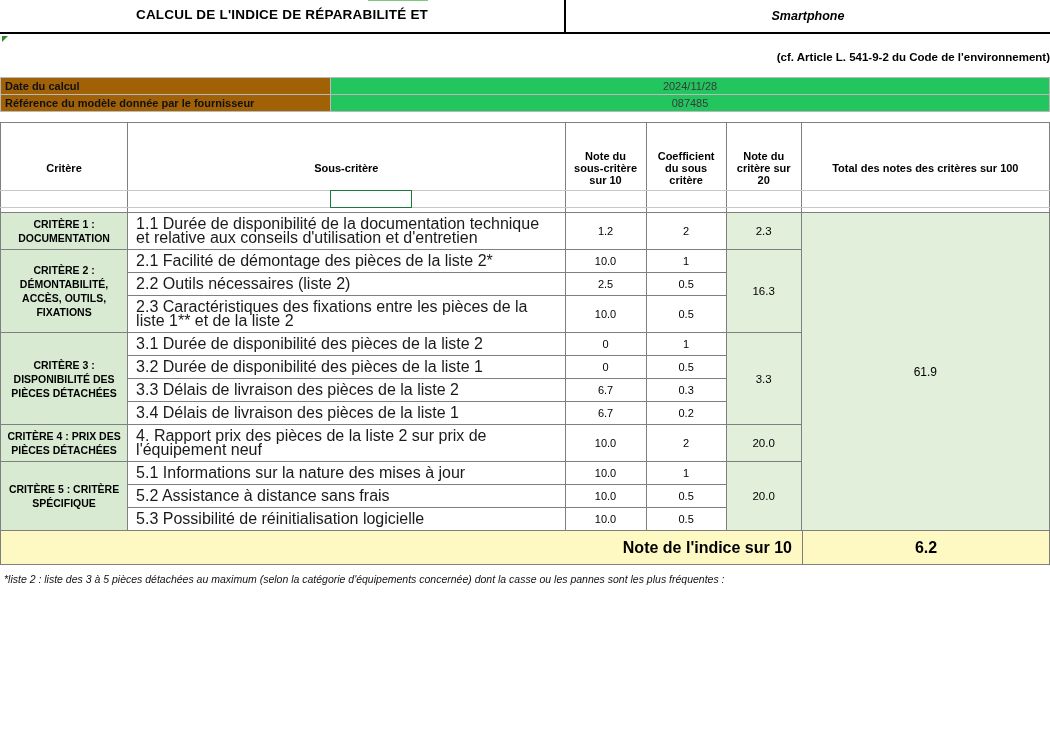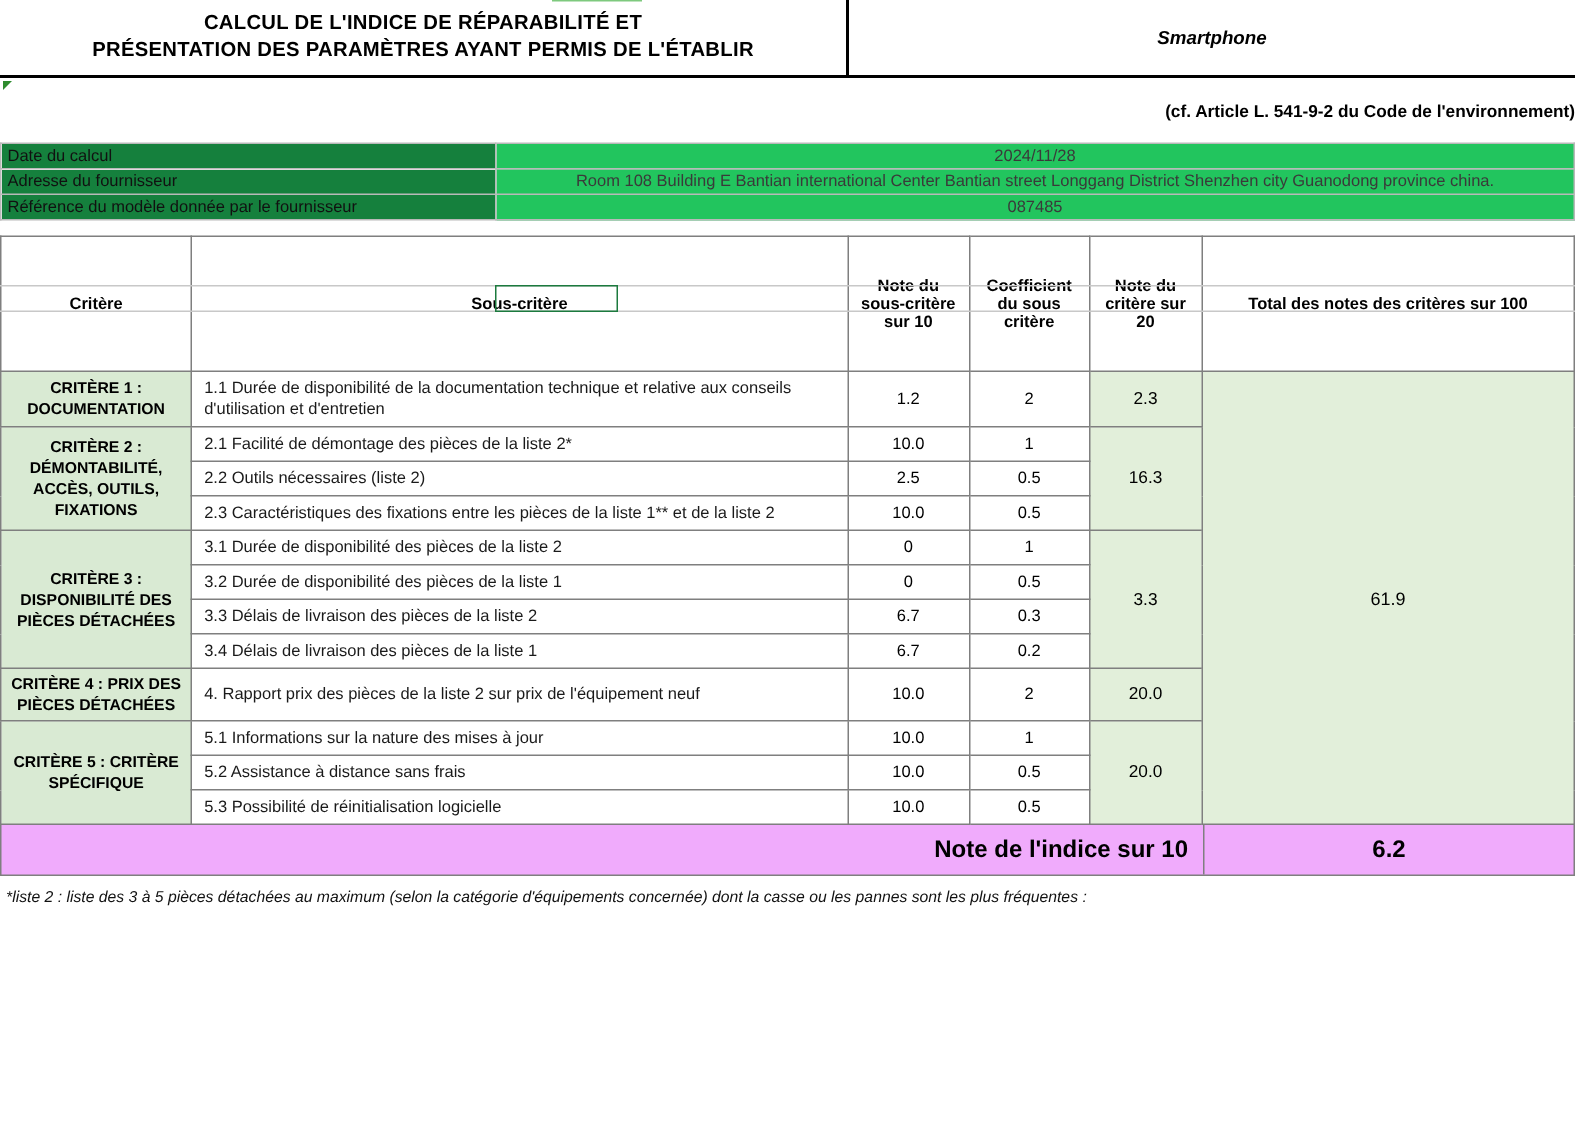--- a/index.html
+++ b/index.html
@@ -96,24 +96,25 @@
   }
   .info-table td {
     border: 1px solid #b9b9b9;
     font-size: 11px;
     padding: 1px 4px;
     height: 17px;
     box-sizing: border-box;
   }
   .info-label {
     width: 330px;
-    background: #15803d;
+    background: #a16207;
     color: #111;
     white-space: nowrap;
     overflow: hidden;
+    font-weight: bold;
   }
   .info-value {
     background: #22c55e;
     text-align: center;
     color: #3a3a3a;
   }
 
   
   .sel-box {
     position: absolute;
@@ -137,21 +138,21 @@
 
   
   .main-table {
     border-collapse: collapse;
     table-layout: fixed;
     width: 1050px;
     margin-top: 10px;
   }
   .main-table th, .main-table td {
     border: 1px solid #7f7f7f;
-    font-size: 11px;
+    font-size: 16px;
     box-sizing: border-box;
   }
   .main-table thead th {
     background: #ffffff;
     font-weight: bold;
     font-size: 11px;
     text-align: center;
     padding: 6px 4px;
     height: 90px;
     vertical-align: middle;
@@ -198,21 +199,21 @@
     font-size: 12px;
   }
 
   
   .score-row {
     display: flex;
     width: 1050px;
     box-sizing: border-box;
     border: 1px solid #7f7f7f;
     border-top: none;
-    background: #f0abfc;
+    background: #fef9c3;
     height: 34px;
   }
   .score-label {
     width: 802px;
     box-sizing: border-box;
     display: flex;
     align-items: center;
     justify-content: flex-end;
     padding-right: 10px;
     font-size: 16px;
@@ -242,39 +243,34 @@
 </style>
 </head>
 <body>
 
 <div class="sheet">
 
   <div class="header-band">
     <div class="header-title">
       <div class="greenmark"></div>
       <div>CALCUL DE L'INDICE DE RÉPARABILITÉ ET</div>
-      <div>PRÉSENTATION DES PARAMÈTRES AYANT PERMIS DE L'ÉTABLIR</div>
     </div>
     <div class="header-product">Smartphone</div>
   </div>
 
   <div class="subheader">
     <div class="corner-mark"></div>
     <div class="line2">(cf. Article L. 541-9-2 du Code de l'environnement)</div>
   </div>
 
   <table class="info-table">
     <tbody>
       <tr>
         <td class="info-label">Date du calcul</td>
         <td class="info-value">2024/11/28</td>
-      </tr>
-      <tr>
-        <td class="info-label">Adresse du fournisseur</td>
-        <td class="info-value">Room 108 Building E Bantian international Center Bantian street Longgang District Shenzhen city Guanodong province china.</td>
       </tr>
       <tr>
         <td class="info-label">Référence du modèle donnée par le fournisseur</td>
         <td class="info-value">087485</td>
       </tr>
     </tbody>
   </table>
 
   <div class="sel-strip"></div>
   <div class="sel-box"></div>

